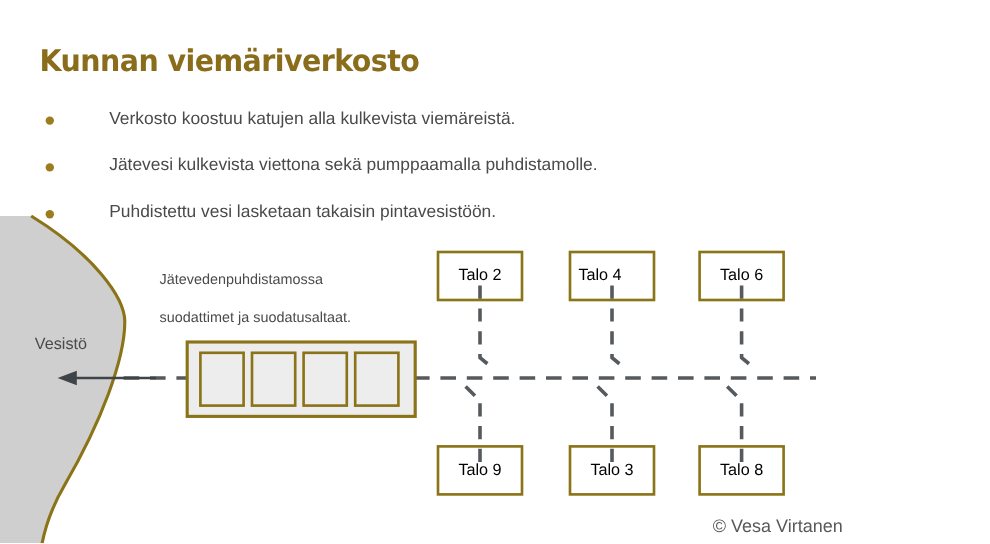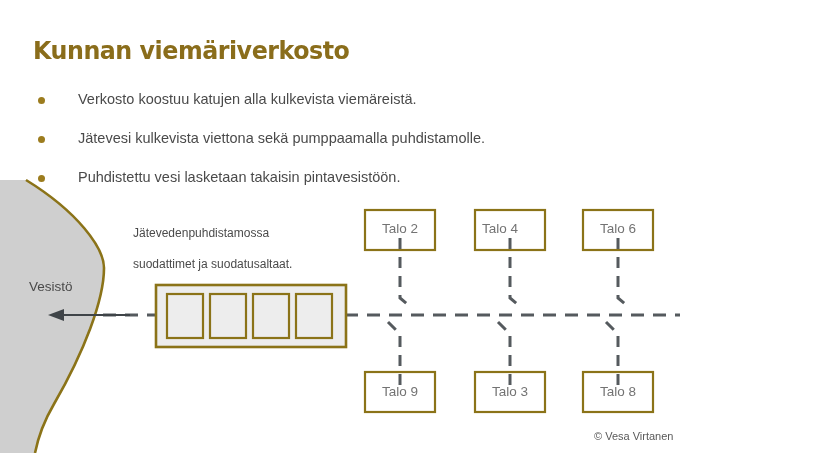--- a/index.html
+++ b/index.html
@@ -43,21 +43,21 @@
   }
   .bullet-dot {
     width: 7px;
     height: 7px;
     border-radius: 50%;
     background: #9c7c1e;
     margin-top: 6px;
     flex: 0 0 auto;
   }
   .bullet-text {
-    margin-left: 33px;
+    margin-left: 46px;
     font-family: "Liberation Sans", sans-serif;
     font-size: 14.5px;
     color: #4a4a4a;
     line-height: 1.2;
   }
   #bullet-0 { top: 91px; }
   #bullet-1 { top: 130px; }
   #bullet-2 { top: 169px; }
 
   
@@ -83,28 +83,28 @@
   }
   #plant-caption {
     left: 133px;
     top: 218px;
     font-size: 12px;
     line-height: 31px;
   }
   #copyright-label {
     left: 594px;
     top: 430px;
-    font-size: 11px;
+    font-size: 15px;
     color: #595959;
   }
   .house-label {
     position: absolute;
     font-family: "Liberation Sans", sans-serif;
     font-size: 13.5px;
-    color: #737373;
+    color: #000000;
     white-space: nowrap;
     text-align: center;
   }
 </style>
 </head>
 <body>
 
 <div id="slide">
 
   <div id="slide-title">Kunnan viemäriverkosto</div>

